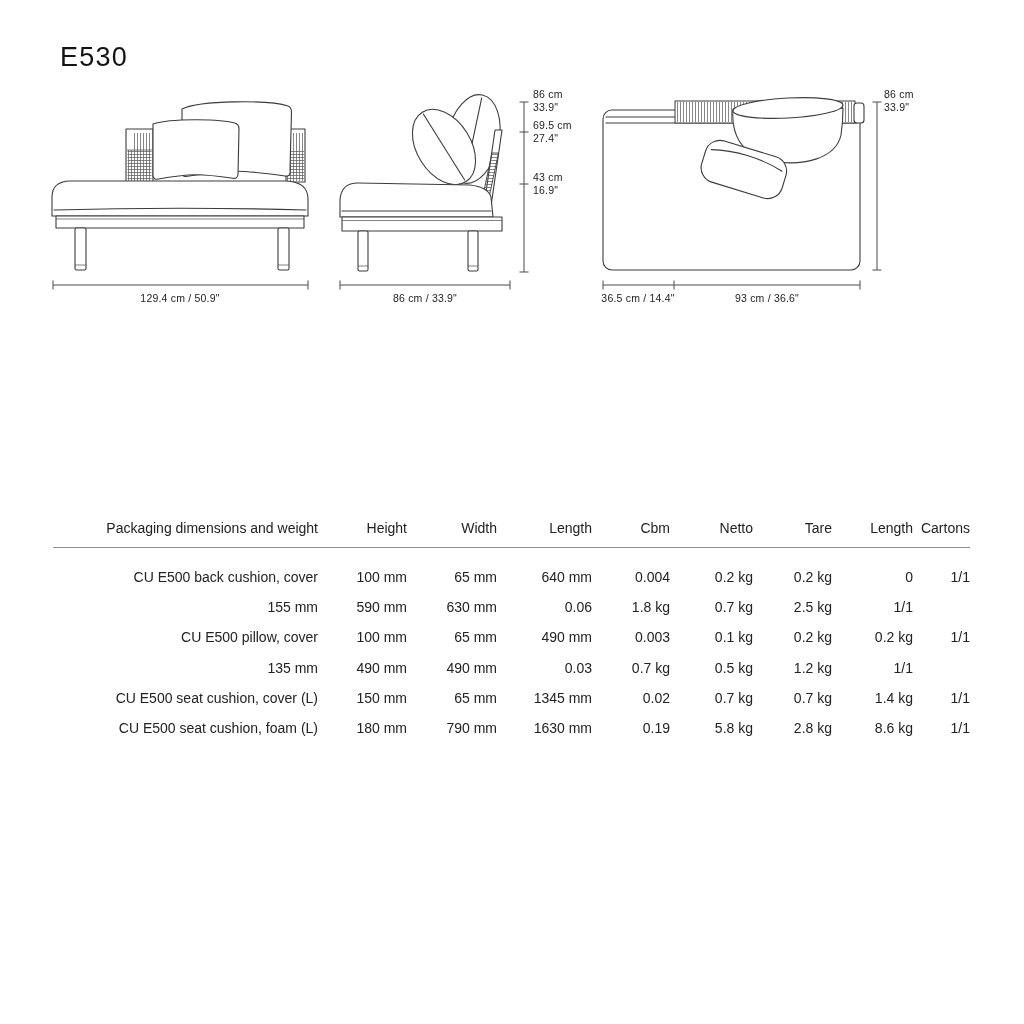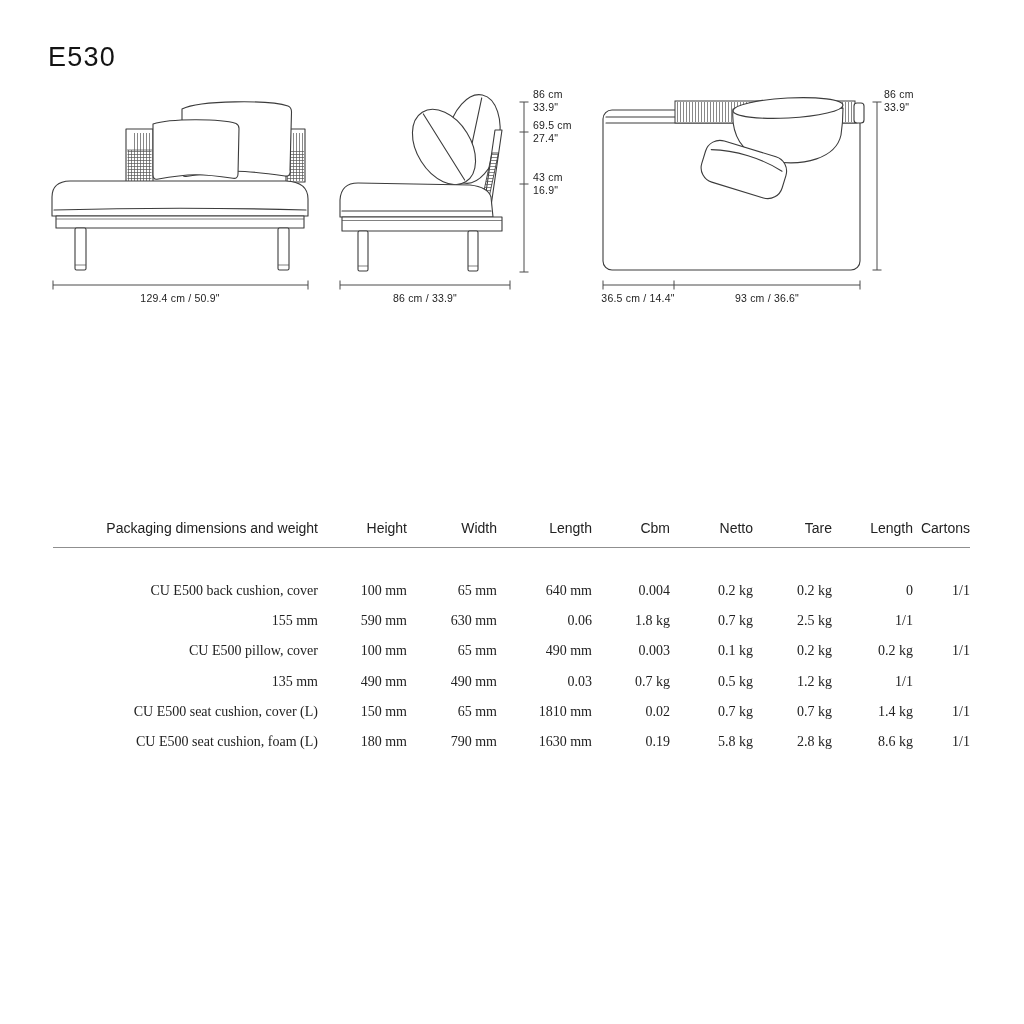--- a/index.html
+++ b/index.html
@@ -1,31 +1,31 @@
 <!DOCTYPE html>
 <html><head>
 <meta charset="utf-8">
 <style>
   html,body{margin:0;padding:0;background:#ffffff;}
   .page{position:relative;width:1024px;height:1024px;background:#ffffff;overflow:hidden;
         font-family:"Liberation Sans", sans-serif;color:#212121;}
-  .title{position:absolute;left:48px;top:42px;margin:0;font-size:27px;font-weight:500;
+  .title{position:absolute;left:60px;top:42px;margin:0;font-size:27px;font-weight:500;
          letter-spacing:1.2px;color:#131313;}
   .drawings{position:absolute;left:40px;top:75px;}
   .dim{font-family:"Liberation Sans", sans-serif;font-size:10.5px;fill:#1d1d1d;letter-spacing:.2px;}
   .dl{stroke:#4a4a4a;stroke-width:1;}
   .ln{stroke:#3c3c3c;stroke-width:1.1;fill:none;stroke-linecap:round;stroke-linejoin:round;}
   .wh{fill:#ffffff;stroke:#3c3c3c;stroke-width:1.1;stroke-linejoin:round;}
   .thin{stroke:#4a4a4a;stroke-width:.7;fill:none;}
   .ptable{position:absolute;left:53px;top:520px;width:917px;font-size:14px;color:#222222;}
   .prow{display:grid;grid-template-columns:265px 89px 90px 95px 78px 83px 79px 81px auto;
         align-items:center;height:30.2px;text-align:right;}
   .prow.head{height:auto;align-items:baseline;}
   .rule{border-top:1px solid #8f8f8f;margin-top:11px;}
-  .rows{margin-top:28px;font-family:Liberation Serif, serif;}
+  .rows{margin-top:14px;}
   .cell{white-space:nowrap;}
 </style>
 </head>
 <body>
 
 <div class="page">
 
   <h1 class="title">E530</h1>
 
   <svg class="drawings" width="950" height="240" viewBox="0 0 950 240">
@@ -221,21 +221,21 @@
         <div class="cell">0.03</div>
         <div class="cell">0.7 kg</div>
         <div class="cell">0.5 kg</div>
         <div class="cell">1.2 kg</div>
         <div class="cell">1/1</div>
       </div>
       <div class="prow">
         <div class="cell">CU E500 seat cushion, cover (L)</div>
         <div class="cell">150 mm</div>
         <div class="cell">65 mm</div>
-        <div class="cell">1810 mm</div>
+        <div class="cell">1345 mm</div>
         <div class="cell">0.02</div>
         <div class="cell">0.7 kg</div>
         <div class="cell">0.7 kg</div>
         <div class="cell">1.4 kg</div>
         <div class="cell">1/1</div>
       </div>
       <div class="prow">
         <div class="cell">CU E500 seat cushion, foam (L)</div>
         <div class="cell">180 mm</div>
         <div class="cell">790 mm</div>

